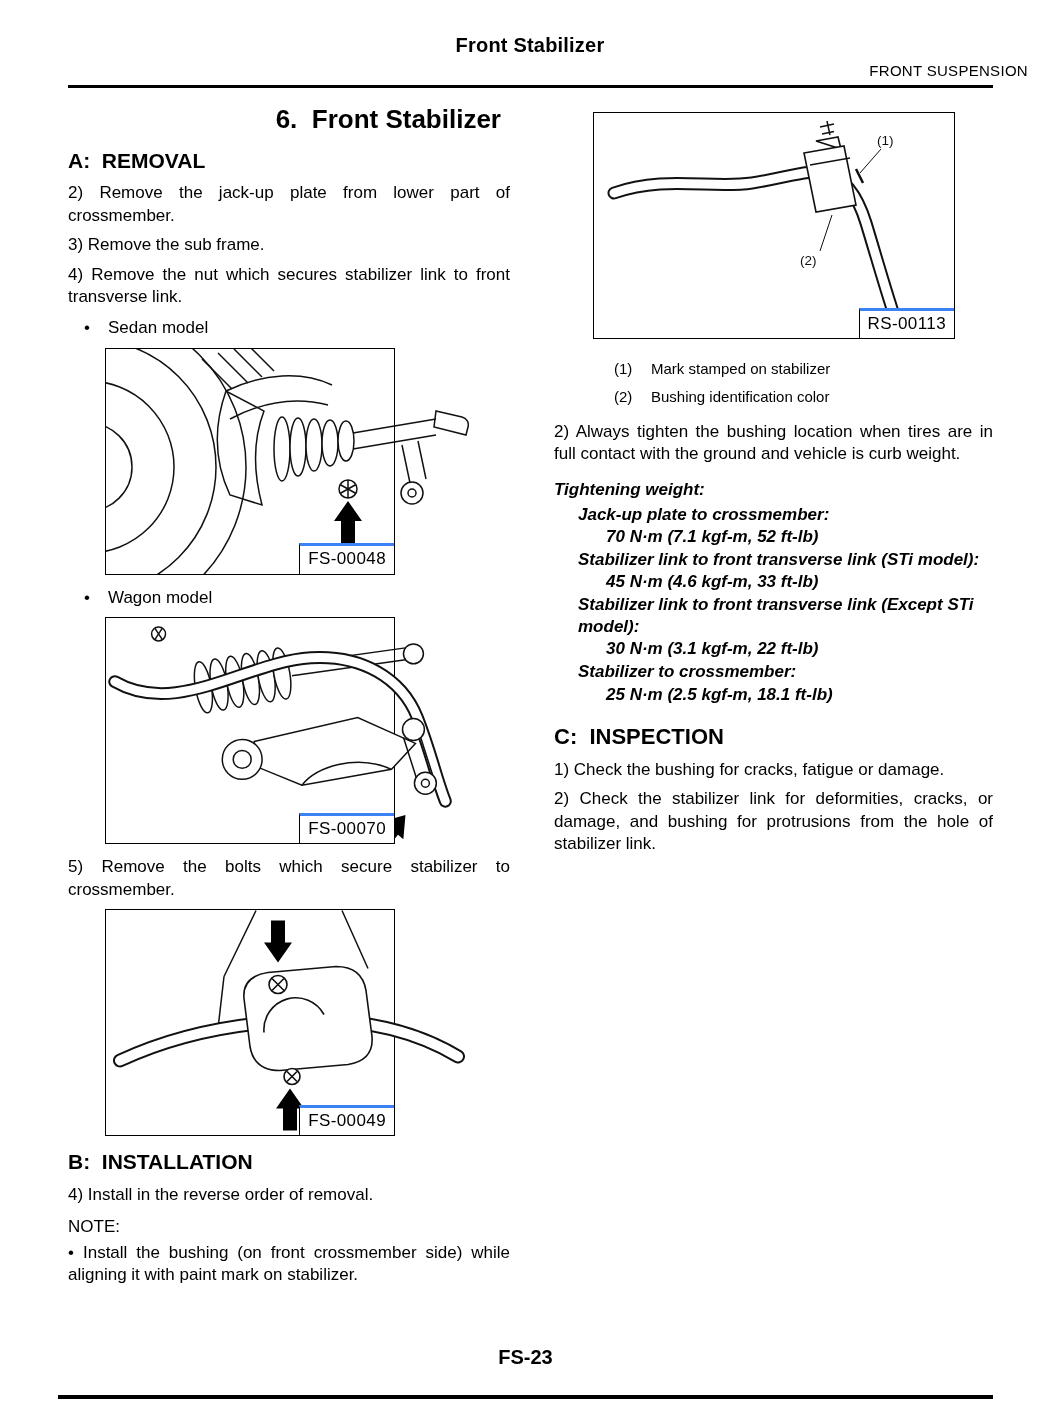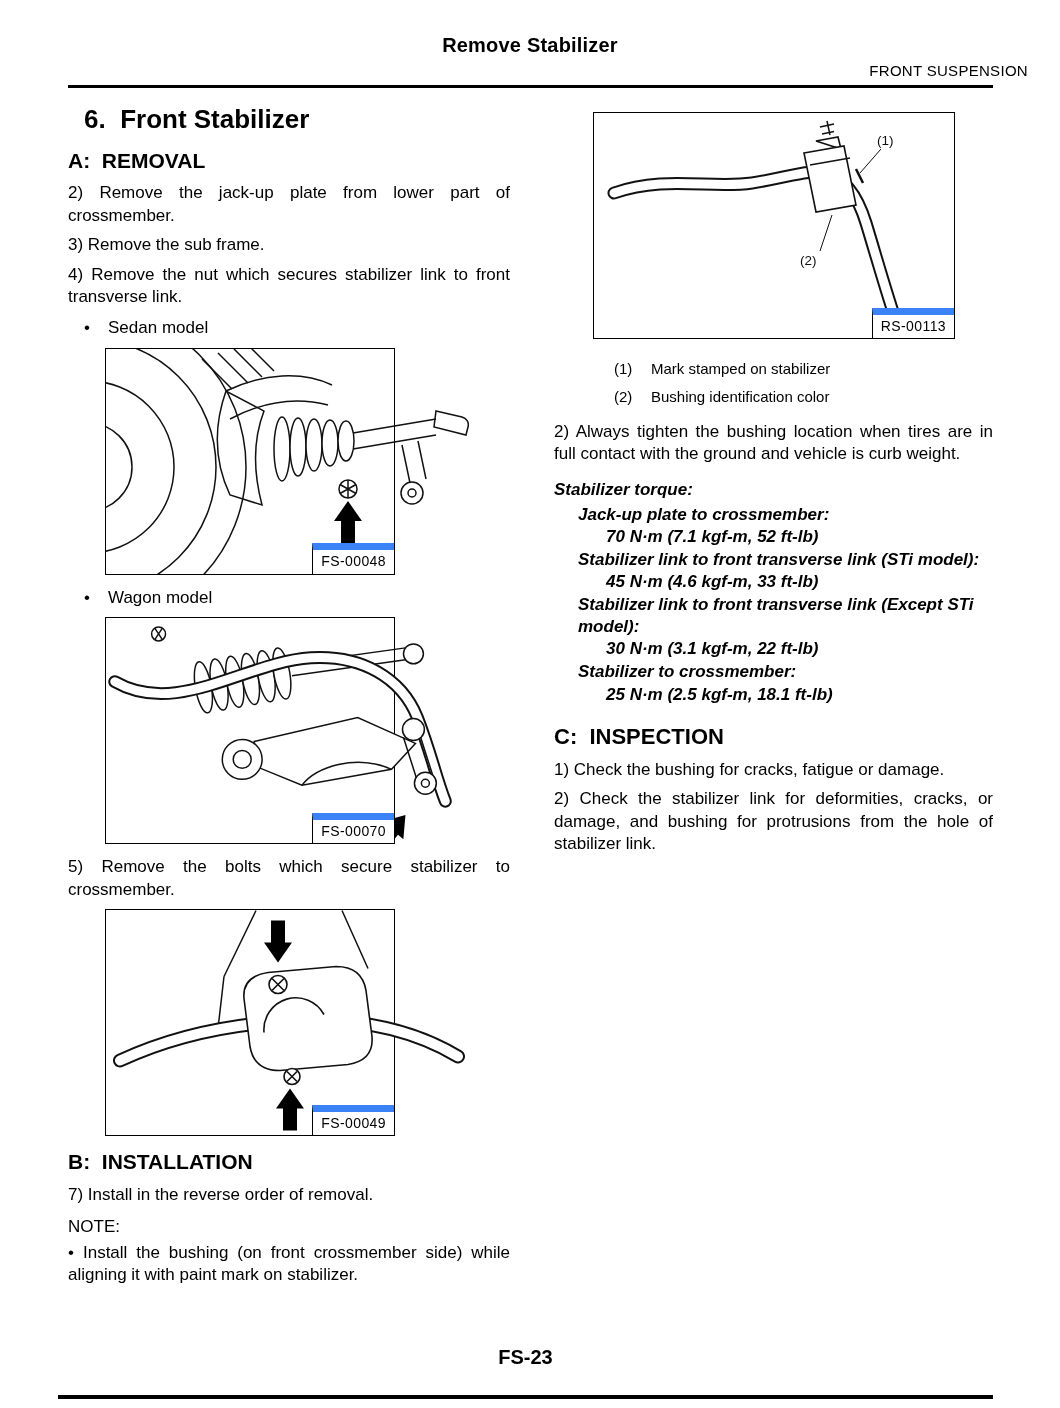--- a/index.html
+++ b/index.html
@@ -10,37 +10,37 @@
     font-family:"Liberation Sans","DejaVu Sans",sans-serif;
     font-size:17px; line-height:1.32; overflow:hidden;
   }
   
   .header { padding-top:32px; }
   .header-title { text-align:center; font-size:20px; font-weight:700; letter-spacing:.2px; }
   .header-sub { text-align:right; padding-right:32px; font-size:15px; margin-top:3px; letter-spacing:.3px; }
   .header-rule { height:3px; background:#000; margin:4px 67px 0 68px; }
   
   .columns { margin:14px 67px 0 68px; display:grid; grid-template-columns:442px 439px; column-gap:44px; }
-  .h-section { font-size:26px; font-weight:700; margin:0 16px 10px; white-space:pre-wrap; }
+  .h-section { font-size:26px; font-weight:700; margin:0 9px 10px; white-space:pre-wrap;text-align:right; }
   .h-sub { font-size:21px; font-weight:700; margin:4px 0 8px; white-space:pre-wrap; }
   .step { text-align:justify; margin:0 0 7px; }
   .bullet-row { margin:9px 16px 7px; }
   .bullet-row .blt { display:inline-block; width:24px; }
   .bullet-para { text-align:justify; margin:0 0 7px; }
   .blt-i { margin-right:9px; }
   .note-label { margin:10px 0 3px; }
   
   .fig { position:relative; width:290px; border:1px solid #000; margin:8px 0 12px 37px; background:#fff; }
   .fig svg { display:block; width:363px; height:225px; font-family:inherit; }
   .fig-right { width:362px; margin:10px 0 0 39px; }
   .fig-right svg { width:360px; height:225px; }
   .fig-label {
     position:absolute; right:0; bottom:0; background:#fff;
-    border-top:7px solid #3b82f6; border-left:1px solid #000;
-    font-size:14px; padding:2px 8px 3px; letter-spacing:.4px;
+    border-top:3px solid #3b82f6; border-left:1px solid #000;
+    font-size:17px; padding:2px 8px 3px; letter-spacing:.4px;
   }
   
   .legend { margin:20px 0 14px 60px; font-size:15px; }
   .legend-row { display:flex; margin-bottom:8px; }
   .legend-key { flex:0 0 37px; }
   .torque { margin-top:13px; font-weight:700; font-style:italic; font-size:17px; line-height:1.3; }
   .t-title { margin-bottom:3px; }
   .t-label { padding-left:24px; }
   .t-value { padding-left:52px; margin-bottom:1px; }
   .h-sub.inspection { margin-top:16px; font-size:22px; }
@@ -48,21 +48,21 @@
   .footer { position:absolute; left:58px; right:67px; bottom:9px; }
   .page-num { text-align:center; font-weight:700; font-size:20px; }
   .footer-rule { height:4px; background:#000; margin-top:25px; }
 </style>
 </head>
 <body>
 
 <div class="page">
 
   <header class="header">
-    <div class="header-title">Remove Stabilizer</div>
+    <div class="header-title">Front Stabilizer</div>
     <div class="header-sub">FRONT SUSPENSION</div>
     <div class="header-rule"></div>
   </header>
 
   <div class="columns">
 
     <div class="col">
       <h1 class="h-section">6.  Front Stabilizer</h1>
       <h2 class="h-sub">A:  REMOVAL</h2>
 
@@ -159,21 +159,21 @@
             <circle cx="186" cy="166" r="8"></circle>
             <path d="M 181 161 l 10 10 M 191 161 l -10 10" fill="none"></path>
           </g>
           <polygon fill="#000" transform="translate(172,52) rotate(180)" points="0,0 14,20 7,20 7,42 -7,42 -7,20 -14,20"></polygon>
           <polygon fill="#000" transform="translate(184,178)" points="0,0 14,20 7,20 7,42 -7,42 -7,20 -14,20"></polygon>
         </svg>
         <figcaption class="fig-label">FS-00049</figcaption>
       </figure>
 
       <h2 class="h-sub">B:  INSTALLATION</h2>
-      <p class="step">7) Install in the reverse order of removal.</p>
+      <p class="step">4) Install in the reverse order of removal.</p>
       <p class="note-label">NOTE:</p>
       <p class="bullet-para">
         <span class="blt-i">•</span><span>Install the bushing (on front crossmember side) while aligning it with paint mark on stabilizer.</span>
       </p>
     </div>
 
     <div class="col">
 
 
       <figure class="fig fig-right">
@@ -204,21 +204,21 @@
         </div>
         <div class="legend-row">
           <span class="legend-key">(2)</span>
           <span class="legend-text">Bushing identification color</span>
         </div>
       </div>
 
       <p class="step">2) Always tighten the bushing location when tires are in full contact with the ground and vehicle is curb weight.</p>
 
       <div class="torque">
-        <div class="t-title">Stabilizer torque:</div>
+        <div class="t-title">Tightening weight:</div>
         <div class="t-label">Jack-up plate to crossmember:</div>
         <div class="t-value">70 N·m (7.1 kgf-m, 52 ft-lb)</div>
         <div class="t-label">Stabilizer link to front transverse link (STi model):</div>
         <div class="t-value">45 N·m (4.6 kgf-m, 33 ft-lb)</div>
         <div class="t-label">Stabilizer link to front transverse link (Except STi model):</div>
         <div class="t-value">30 N·m (3.1 kgf-m, 22 ft-lb)</div>
         <div class="t-label">Stabilizer to crossmember:</div>
         <div class="t-value">25 N·m (2.5 kgf-m, 18.1 ft-lb)</div>
       </div>
 

